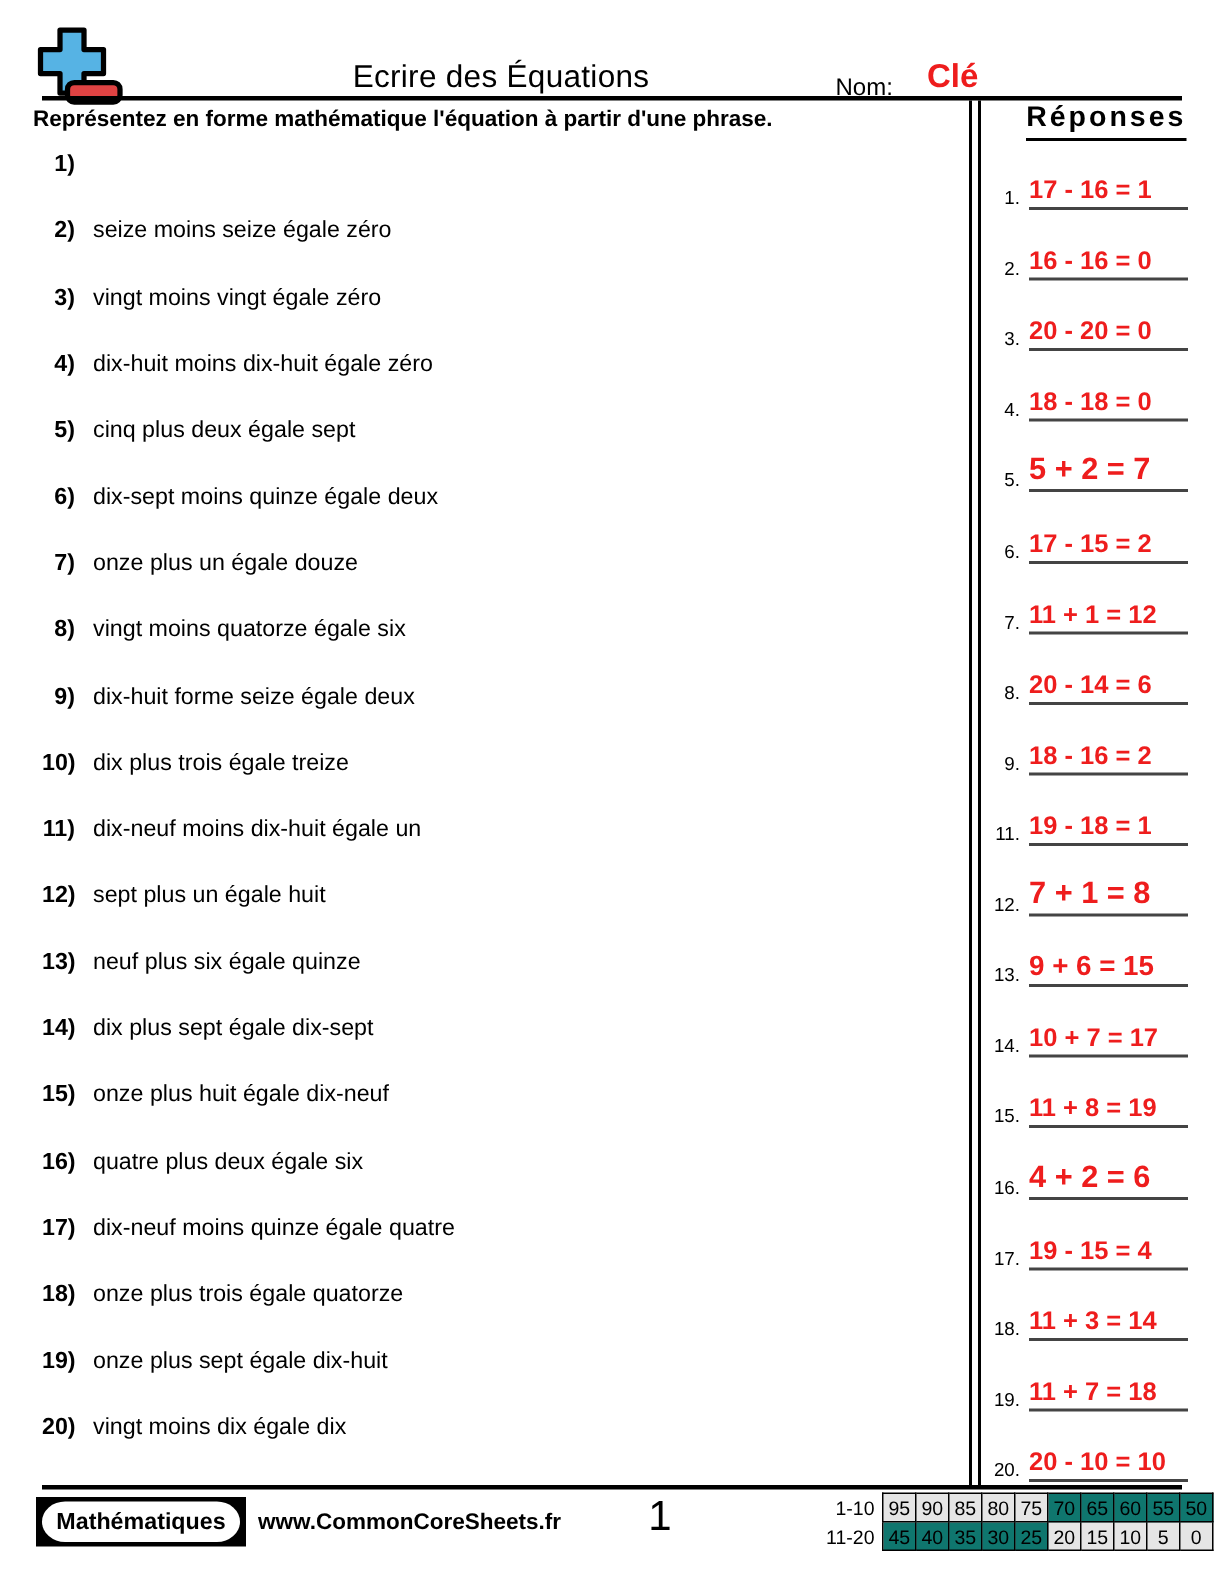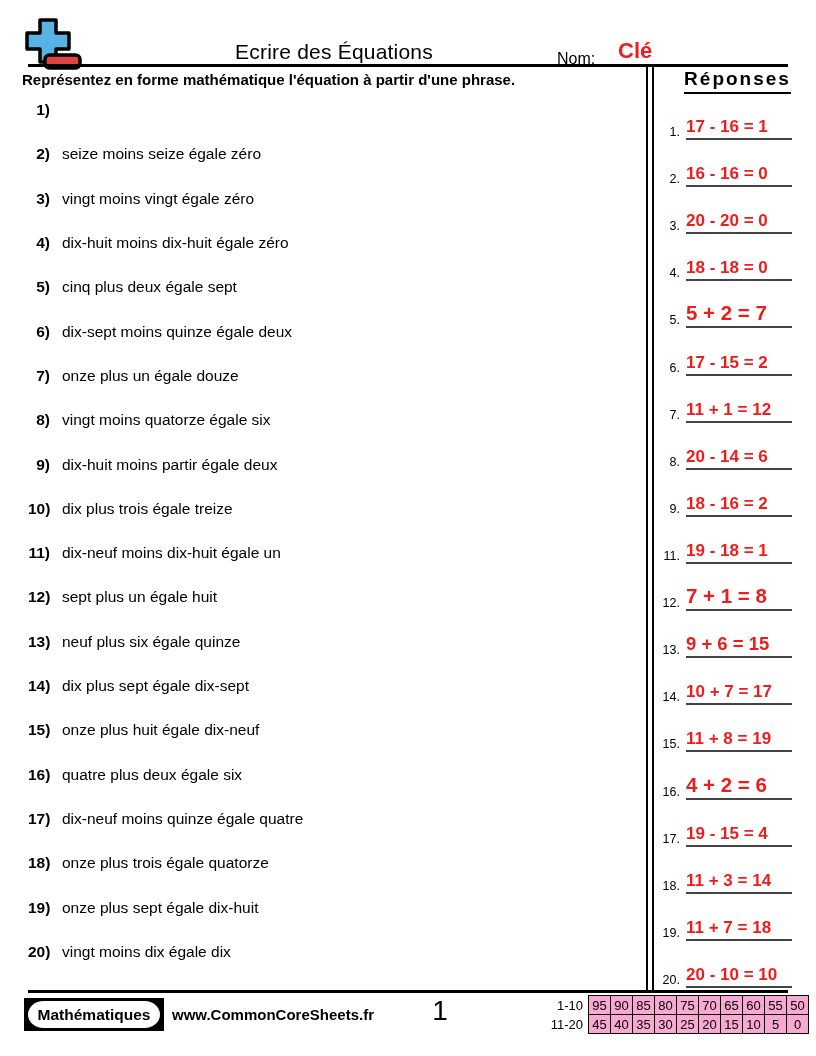--- a/index.html
+++ b/index.html
@@ -38,22 +38,22 @@
   .footer-line{position:absolute;left:28px;top:990px;width:760px;height:3px;background:#000;}
   .brand-badge{position:absolute;left:24px;top:998px;width:140px;height:33px;background:#000;display:flex;align-items:center;justify-content:center;}
   .brand-oval{background:#fff;border-radius:16px/14px;width:132px;height:27px;display:flex;align-items:center;justify-content:center;}
   .brand-oval span{font-size:15.5px;font-weight:bold;}
   .site-url{position:absolute;left:172px;top:1006px;font-size:15px;font-weight:bold;}
   .page-number{position:absolute;left:410px;top:995px;width:60px;text-align:center;font-size:28px;}
 
   .grade-table{position:absolute;left:535px;top:995px;border-collapse:collapse;}
   .grade-table td{font-size:13px;text-align:center;vertical-align:middle;height:18px;padding:0;}
   .grade-table td.lbl{border:none;width:48px;text-align:right;padding-right:5px;}
-  .grade-table td.c{border:1.5px solid #000;width:21px;background:#f9a8d4;}
-  .grade-table td.c.hl{background:#f9a8d4;}
+  .grade-table td.c{border:1.5px solid #000;width:21px;background:#e5e5e5;}
+  .grade-table td.c.hl{background:#0f766e;}
 </style>
 </head>
 <body>
 
 <div class="logo">
   <svg width="62" height="56" viewBox="0 0 62 56">
     <path d="M18 4 h16 v13 h13 v16 h-13 v13 h-16 v-13 h-13 v-16 h13 z" fill="#56b3e4" stroke="#000" stroke-width="3.5" stroke-linejoin="round"></path>
     <rect x="23" y="39" width="35" height="13" rx="4.5" fill="#e04343" stroke="#000" stroke-width="3.5"></rect>
   </svg>
 </div>
@@ -93,21 +93,21 @@
   <div class="prow">
       <span class="pnum">7)</span>
       <span class="ptxt">onze plus un égale douze</span>
     </div>
   <div class="prow">
       <span class="pnum">8)</span>
       <span class="ptxt">vingt moins quatorze égale six</span>
     </div>
   <div class="prow">
       <span class="pnum">9)</span>
-      <span class="ptxt">dix-huit moins partir égale deux</span>
+      <span class="ptxt">dix-huit forme seize égale deux</span>
     </div>
   <div class="prow">
       <span class="pnum">10)</span>
       <span class="ptxt">dix plus trois égale treize</span>
     </div>
   <div class="prow">
       <span class="pnum">11)</span>
       <span class="ptxt">dix-neuf moins dix-huit égale un</span>
     </div>
   <div class="prow">

